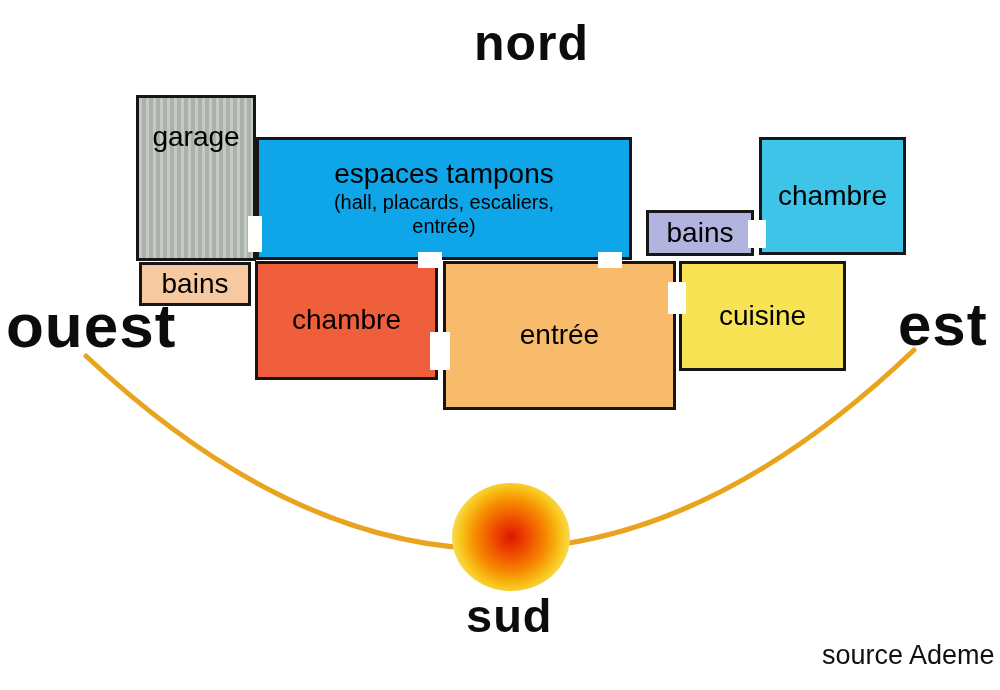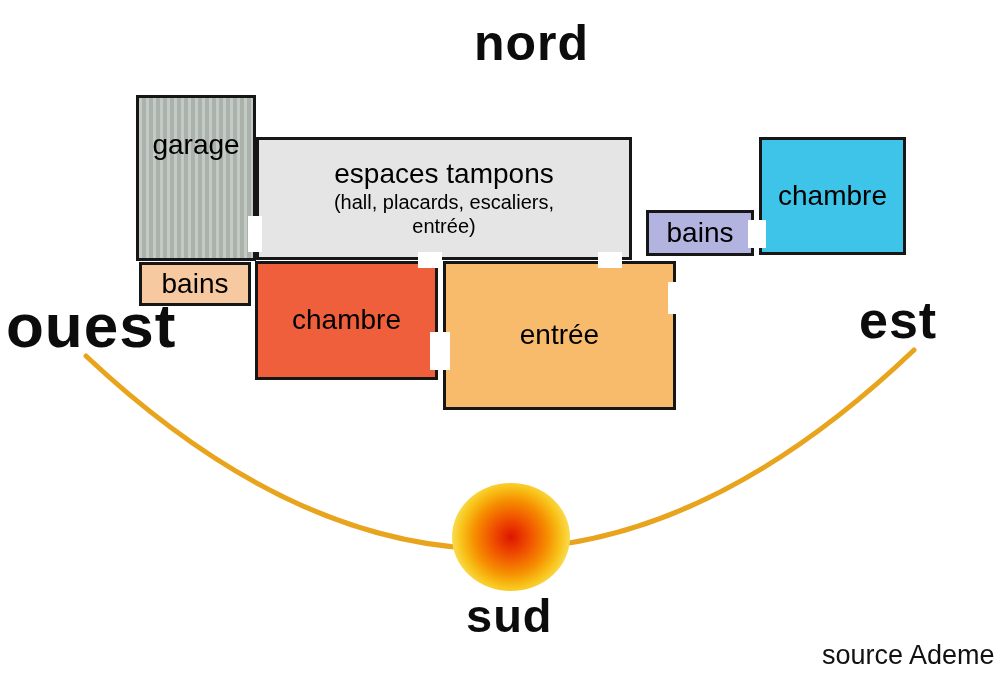--- a/index.html
+++ b/index.html
@@ -14,21 +14,21 @@
   .direction {
     position: absolute;
     font-weight: bold;
     color: #0c0c0c;
     font-size: 50px;
     letter-spacing: 1px;
     white-space: nowrap;
   }
   .dir-north { left: 474px; top: 14px; }
   .dir-west  { left: 6px;   top: 290px; font-size: 62px; }
-  .dir-east  { left: 859px; top: 290px; font-size: 52px; }
+  .dir-east  { left: 898px; top: 290px; font-size: 60px; }
   .dir-south { left: 466px; top: 588px; font-size: 47px; }
   .source-credit {
     position: absolute;
     left: 782px; top: 640px;
     font-size: 27px;
     color: #111;
     white-space: nowrap;
     margin-left: 40px;
   }
   .room {
@@ -43,25 +43,25 @@
   }
   .room-label { font-size: 28px; color: #000; line-height: 1.1; }
   .room-sub   { font-size: 20px; color: #000; line-height: 1.2; text-align: center; }
 
   .room-garage {
     left: 136px; top: 95px; width: 120px; height: 166px;
     background:
       repeating-linear-gradient(90deg, rgba(255,255,255,0.22) 0 3px, rgba(0,0,0,0.05) 3px 7px),
       #b4bbb4;
     align-items: flex-start;
-    padding-top: 32px;
+    padding-top: 24px;
   }
   .room-espaces {
     left: 256px; top: 137px; width: 376px; height: 123px;
-    background: #e5e5e5;
+    background: #0ea5e9;
     flex-direction: column;
   }
   .room-bains-ne   { left: 646px; top: 210px; width: 108px; height: 46px;  background: #b2b4df; }
   .room-chambre-ne { left: 759px; top: 137px; width: 147px; height: 118px; background: #3ec4e8; }
   .room-bains-w    { left: 139px; top: 262px; width: 112px; height: 44px;  background: #f6c9a0; }
   .room-chambre-sw { left: 255px; top: 261px; width: 183px; height: 119px; background: #ef5f3b; }
   .room-sejour     { left: 443px; top: 261px; width: 233px; height: 149px; background: #f8bb6c; }
   .room-cuisine    { left: 679px; top: 261px; width: 167px; height: 110px; background: #f8e354; }
 
   .opening {
@@ -137,20 +137,23 @@
   </div>
 
   <div class="room room-chambre-sw">
     <span class="room-label">chambre</span>
   </div>
 
   <div class="room room-sejour">
     <span class="room-label">entrée</span>
   </div>
 
+  <div class="room room-cuisine">
+    <span class="room-label">cuisine</span>
+  </div>
 
   <div class="opening op-1"></div>
   <div class="opening op-2"></div>
   <div class="opening op-3"></div>
   <div class="opening op-4"></div>
   <div class="opening op-5"></div>
   <div class="opening op-6"></div>
 
   <div class="source-credit">source Ademe</div>
 

